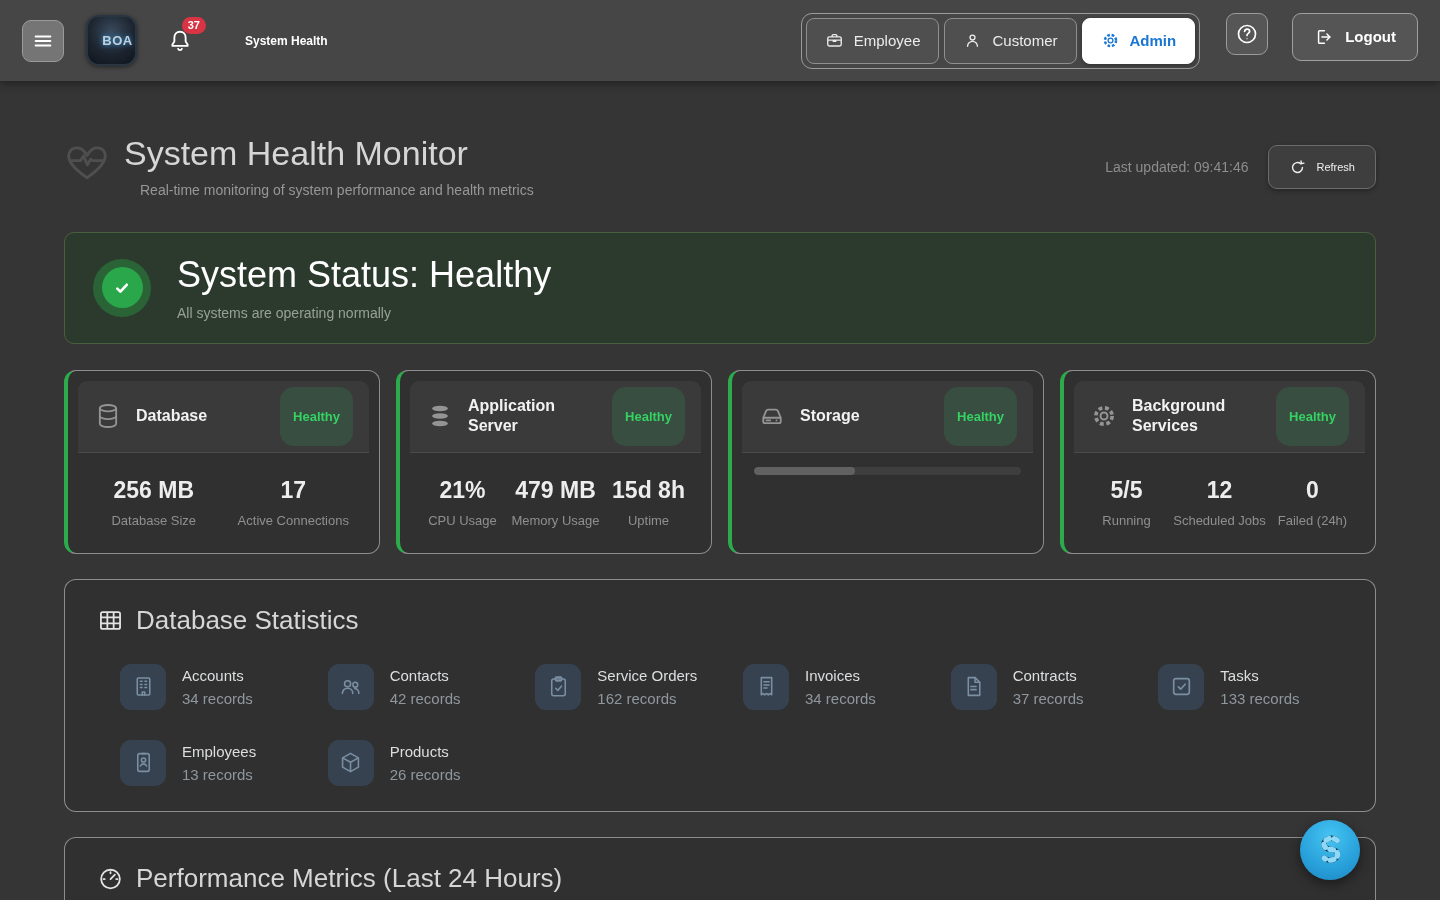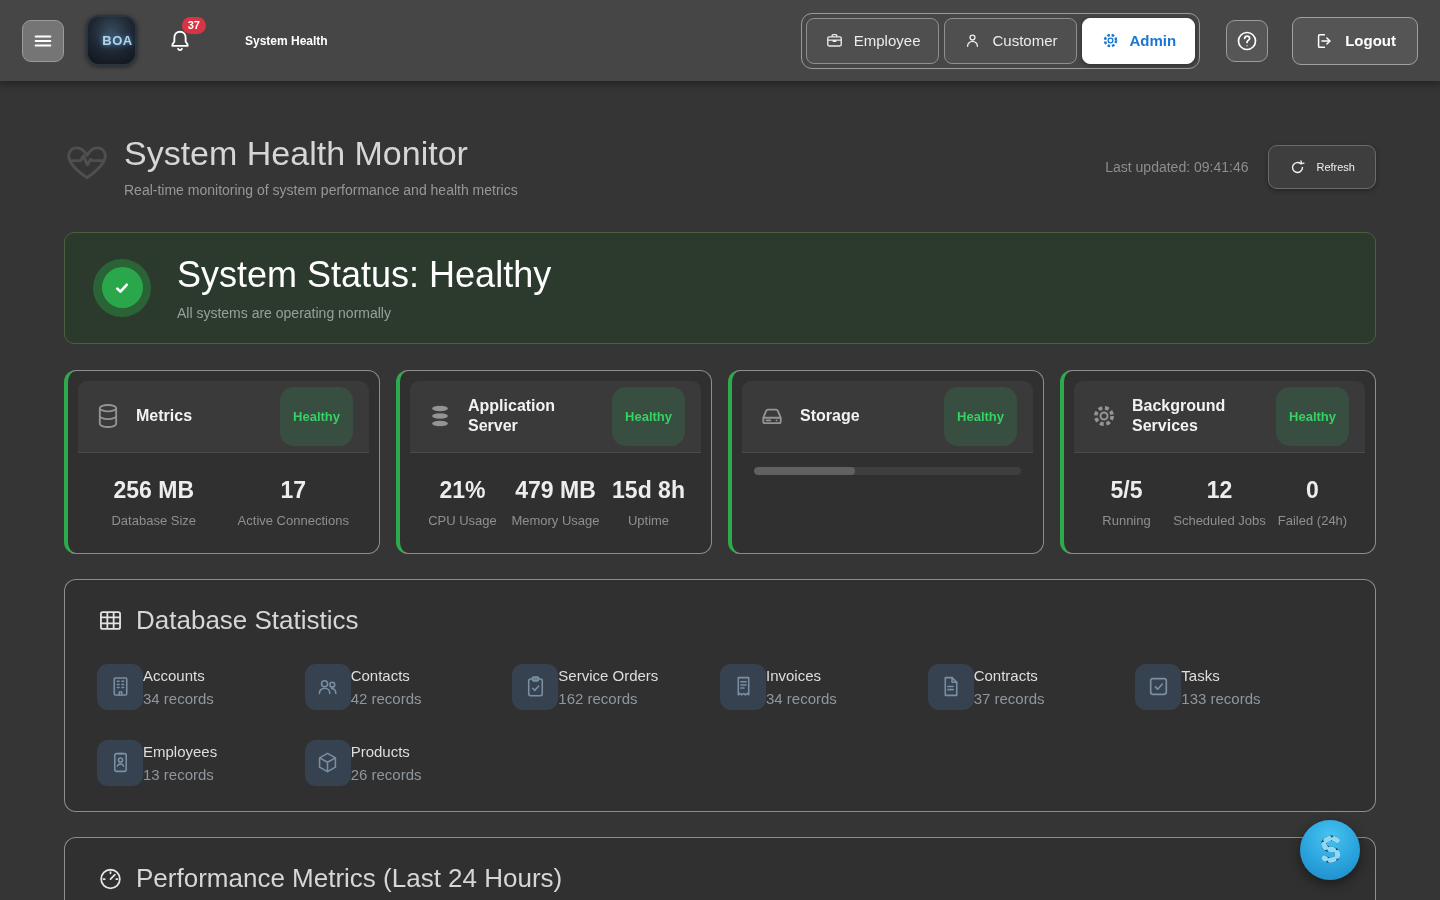--- a/index.html
+++ b/index.html
@@ -28,21 +28,21 @@
     box-shadow:0 1px 4px rgba(0,0,0,.5);
   }
   .logo span{font-size:13px;font-weight:800;color:#c4ced9;letter-spacing:.5px;text-shadow:0 0 5px #2e9ae0;padding-left:12px;}
   .bell-wrap{position:relative;margin-left:10px;color:#fff;cursor:pointer;}
   .bell-wrap svg{width:26px;height:26px;display:block;}
   .nav-badge{
     position:absolute;top:-11px;right:-13px;background:#d93444;color:#fff;
     font-size:11px;font-weight:700;border-radius:10px;padding:3px 6px;line-height:1;
   }
   .nav-title{color:#fff;font-size:12px;font-weight:700;margin-left:32px;}
-  .nav-right{display:flex;align-items:center;gap:24px;}
+  .nav-right{display:flex;align-items:flex-start;gap:24px;}
   .role-group{
     display:flex;align-items:stretch;gap:5px;border:1px solid #9b9b9b;border-radius:11px;padding:4px;
   }
   .role-btn{
     display:flex;align-items:center;gap:10px;padding:0 18px;height:44px;border-radius:8px;
     background:#4f4f4f;border:1px solid #8f8f8f;color:#ececec;font-size:15px;cursor:pointer;
   }
   .role-btn svg{width:19px;height:19px;}
   .role-btn.active{
     background:#ffffff;border-color:#ffffff;color:#1976d2;font-weight:700;
@@ -58,21 +58,21 @@
     background:#555555;border:1px solid #a0a0a0;color:#fff;font-size:15px;font-weight:700;cursor:pointer;
   }
   .logout-btn svg{width:20px;height:20px;}
   
   .main{padding:52px 64px 0;}
   .page-header{display:flex;align-items:flex-start;}
   .ph-icon{width:46px;height:46px;color:#4f4f4f;margin-top:6px;flex:0 0 auto;}
   .ph-icon svg{width:100%;height:100%;}
   .ph-text{margin-left:14px;flex:1;}
   .page-title{font-size:34px;font-weight:400;color:#d6d6d6;line-height:1.2;}
-  .page-sub{font-size:14px;color:#979797;margin-top:8px;}
+  .page-sub{font-size:14px;color:#979797;margin-top:8px;margin-left:16px;}
   .ph-right{display:flex;align-items:center;gap:20px;margin-top:12px;}
   .last-updated{font-size:14px;color:#8d8d8d;}
   .refresh-btn{
     display:flex;align-items:center;gap:10px;height:42px;padding:0 20px;border-radius:9px;
     background:#3e3e3e;border:1px solid #6b6b6b;color:#f0f0f0;font-size:11px;cursor:pointer;
     box-shadow:0 2px 5px rgba(0,0,0,.3);
   }
   .refresh-btn svg{width:17px;height:17px;}
   
   .status-banner{
@@ -118,21 +118,21 @@
   
   .section-card{
     margin-top:25px;background:#303030;border:1px solid rgba(255,255,255,.45);
     border-radius:12px;padding:25px 32px;
   }
   .section-title-row{display:flex;align-items:center;gap:12px;}
   .section-icon{width:27px;height:27px;color:#e3e3e3;flex:0 0 auto;}
   .section-icon svg{width:100%;height:100%;}
   .section-title{font-size:26px;font-weight:400;color:#d6d6d6;}
   .stats-grid{display:grid;grid-template-columns:repeat(6,1fr);row-gap:30px;margin-top:28px;}
-  .stat-item{display:flex;align-items:center;}
+  .stat-item{display:flex;align-items:center;gap:16px;margin-left:23px;}
   .stat-item-icon{
     width:46px;height:46px;border-radius:11px;background:#36424f;color:#7b8fa3;
     display:flex;align-items:center;justify-content:center;flex:0 0 auto;
   }
   .stat-item-icon svg{width:25px;height:25px;}
   .stat-item-name{font-size:15px;color:#dcdee0;}
   .stat-item-records{font-size:15px;color:#8f979e;margin-top:6px;}
   
   .fab{
     position:absolute;right:80px;bottom:20px;width:60px;height:60px;border-radius:50%;
@@ -265,21 +265,21 @@
 
   <div class="cards-row">
 
       <div class="hcard">
         <div class="hcard-header">
           <div class="hcard-icon"><svg viewBox="0 0 24 24" fill="none" stroke="currentColor" stroke-width="1.6">
               <ellipse cx="12" cy="5.3" rx="7" ry="2.7"></ellipse>
               <path d="M5 5.3v6.7c0 1.5 3.1 2.7 7 2.7s7-1.2 7-2.7V5.3"></path>
               <path d="M5 12v6.7c0 1.5 3.1 2.7 7 2.7s7-1.2 7-2.7V12"></path>
             </svg></div>
-          <div class="hcard-title">Metrics</div>
+          <div class="hcard-title">Database</div>
           <div class="badge-healthy">Healthy</div>
         </div>
         <div class="hcard-stats">
 
 
             <div class="stat">
               <div class="stat-value">256 MB</div>
               <div class="stat-label">Database Size</div>
             </div>
 

